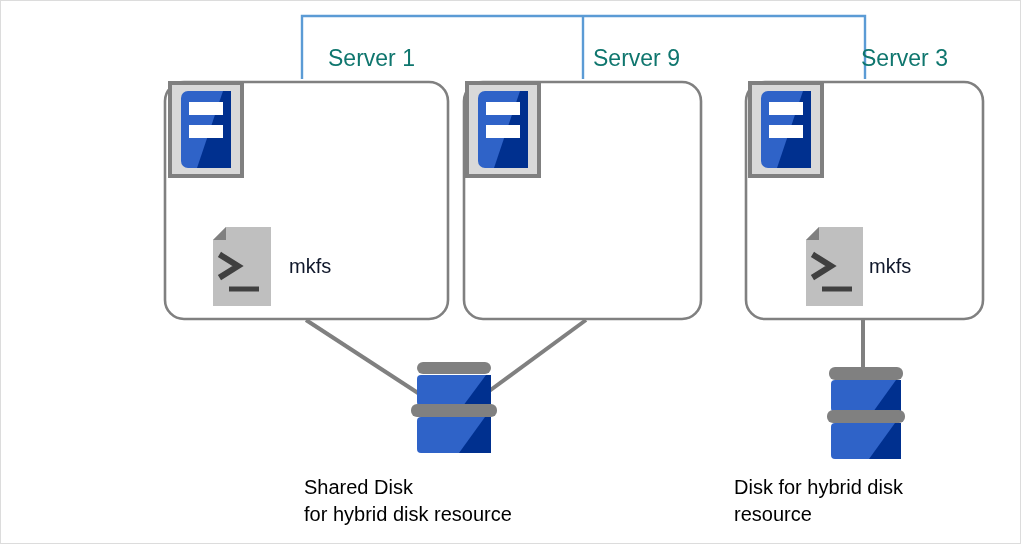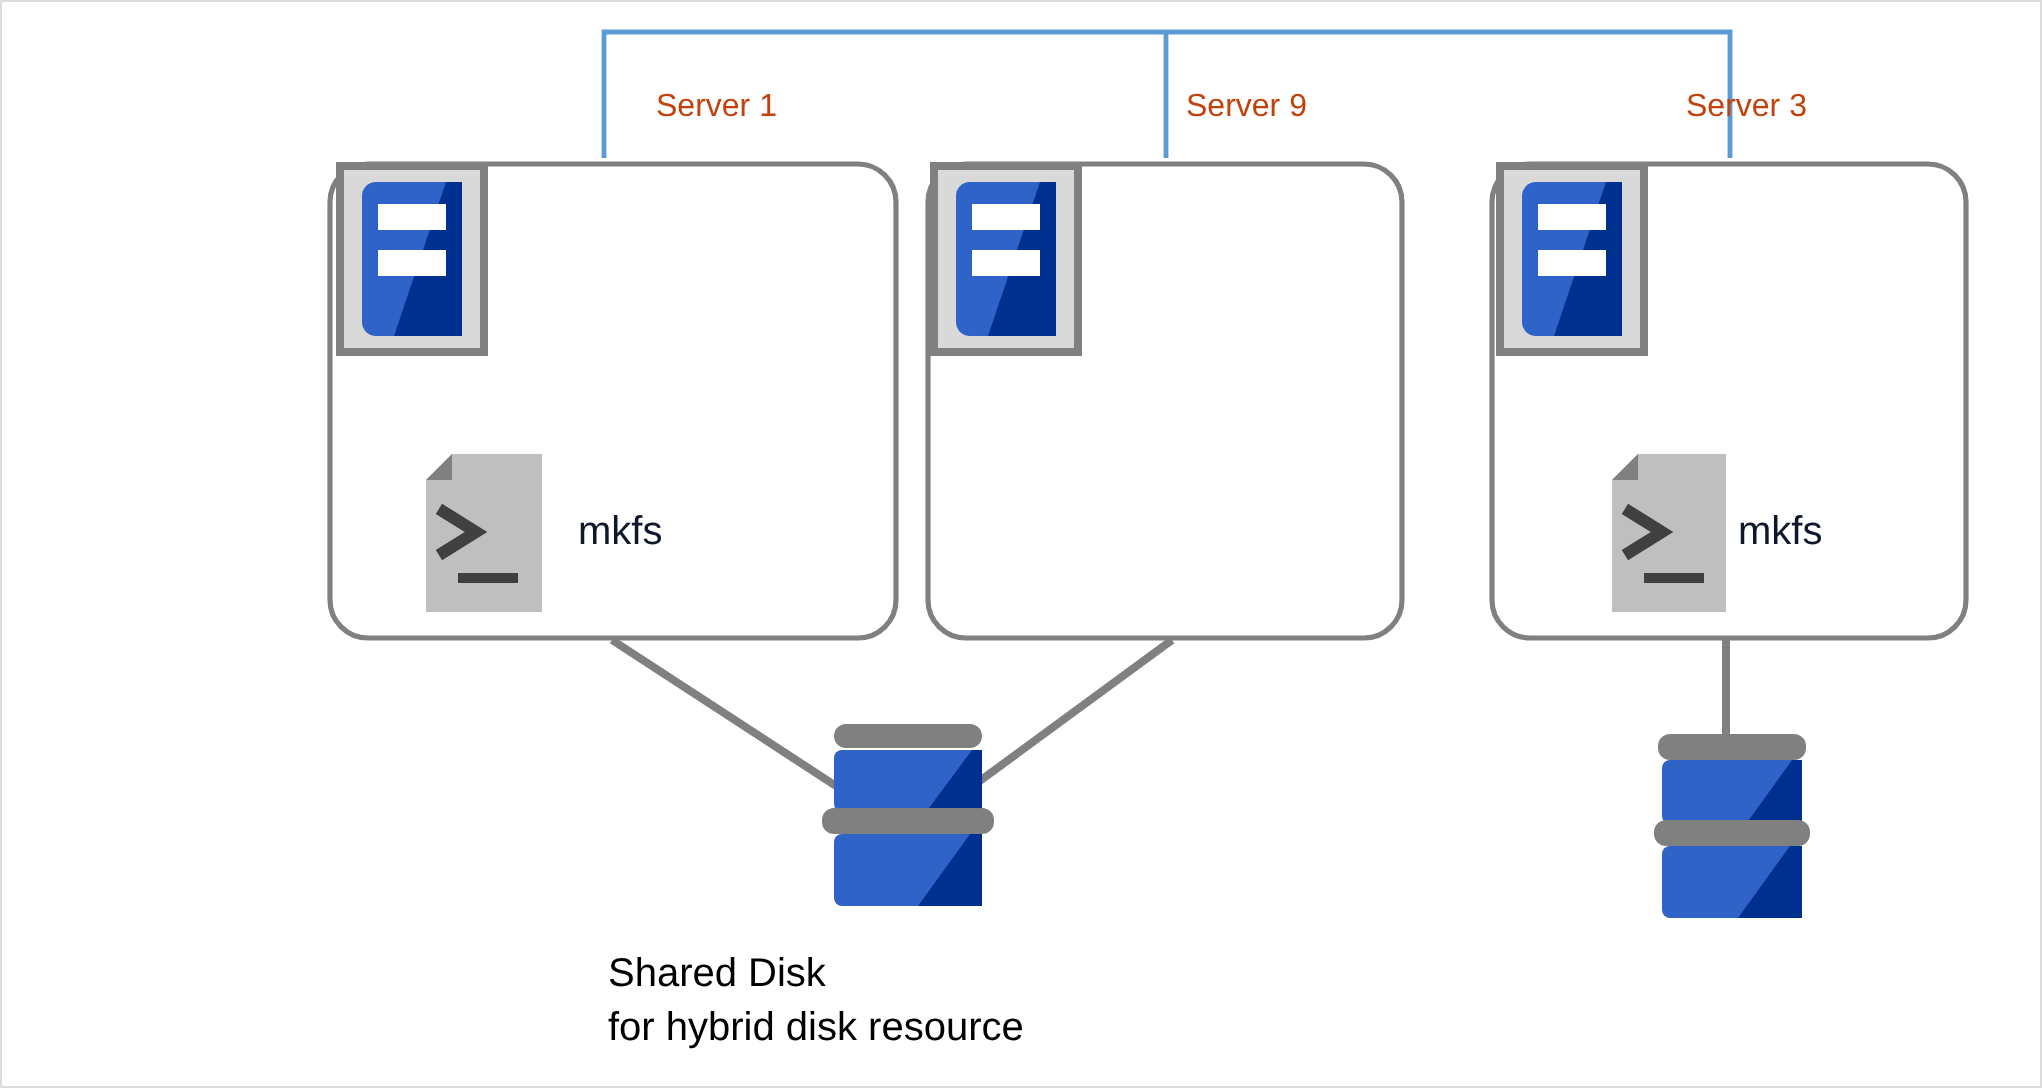--- a/index.html
+++ b/index.html
@@ -21,22 +21,22 @@
   }
   .svg-layer {
     position: absolute;
     left: 0;
     top: 0;
     width: 1021px;
     height: 544px;
   }
   .lbl {
     position: absolute;
-    font-size: 16px;
-    color: #c2410c;
+    font-size: 23px;
+    color: #0f766e;
     white-space: nowrap;
     line-height: 1.18;
   }
   .caption {
     position: absolute;
     font-size: 20px;
     color: #000000;
     text-align: left;
     line-height: 1.35;
     white-space: nowrap;
@@ -138,25 +138,29 @@
       <rect x="830" y="422" width="70" height="36" rx="4" ry="4" fill="#2f63c8"></rect>
       <path d="M900,422 L900,458 L868,458 L894,422 Z" fill="#00308f"></path>
     </g>
 
   </svg>
 
   <div class="lbl" style="left:327px; top:44px;">Server 1</div>
 
   <div class="lbl" style="left:592px; top:44px;">Server 9</div>
 
-  <div class="lbl" style="left:842px; top:44px;text-align:center;">Server 3</div>
+  <div class="lbl" style="left:860px; top:44px;text-align:center;">Server 3</div>
 
   <div class="mkfs-lbl" style="left:288px; top:254px;">mkfs</div>
 
   <div class="mkfs-lbl" style="left:868px; top:254px;">mkfs</div>
 
   <div class="caption" style="left:303px; top:473px; width:300px;">
     <div>Shared Disk</div>
     <div>for hybrid disk resource</div>
   </div>
 
+  <div class="caption" style="left:733px; top:473px; width:260px;">
+    <div>Disk for hybrid disk</div>
+    <div>resource</div>
+  </div>
 
 </div>
 
 </body></html>

